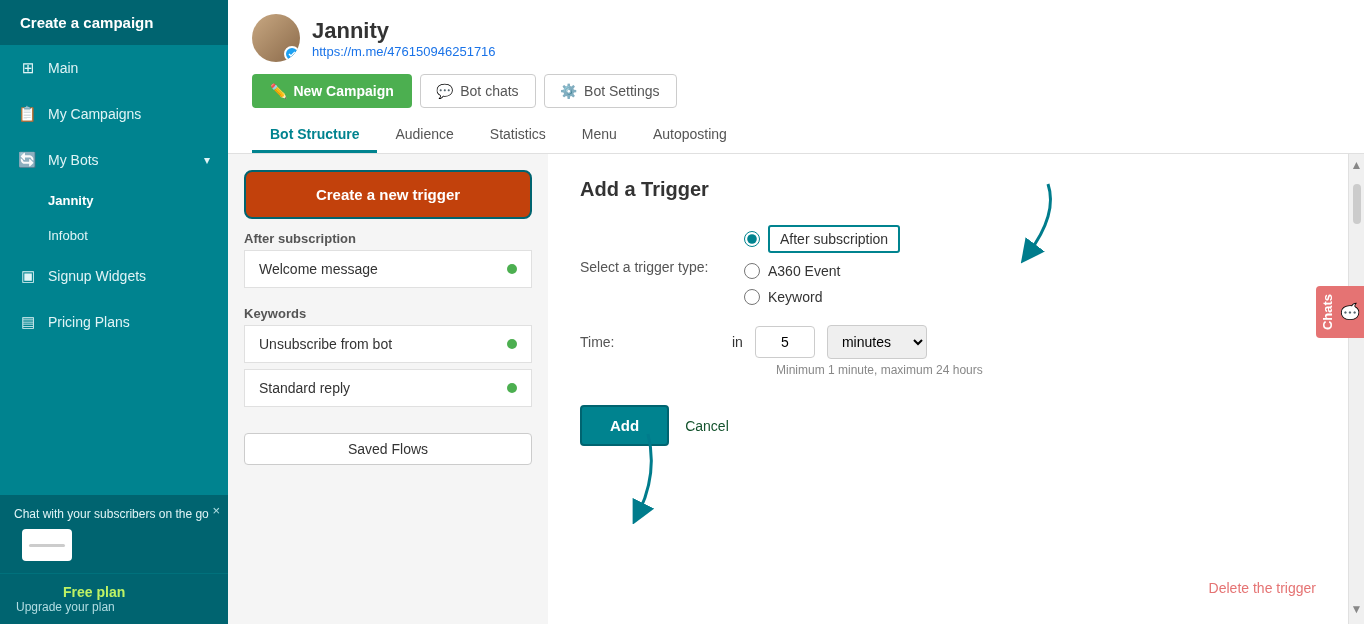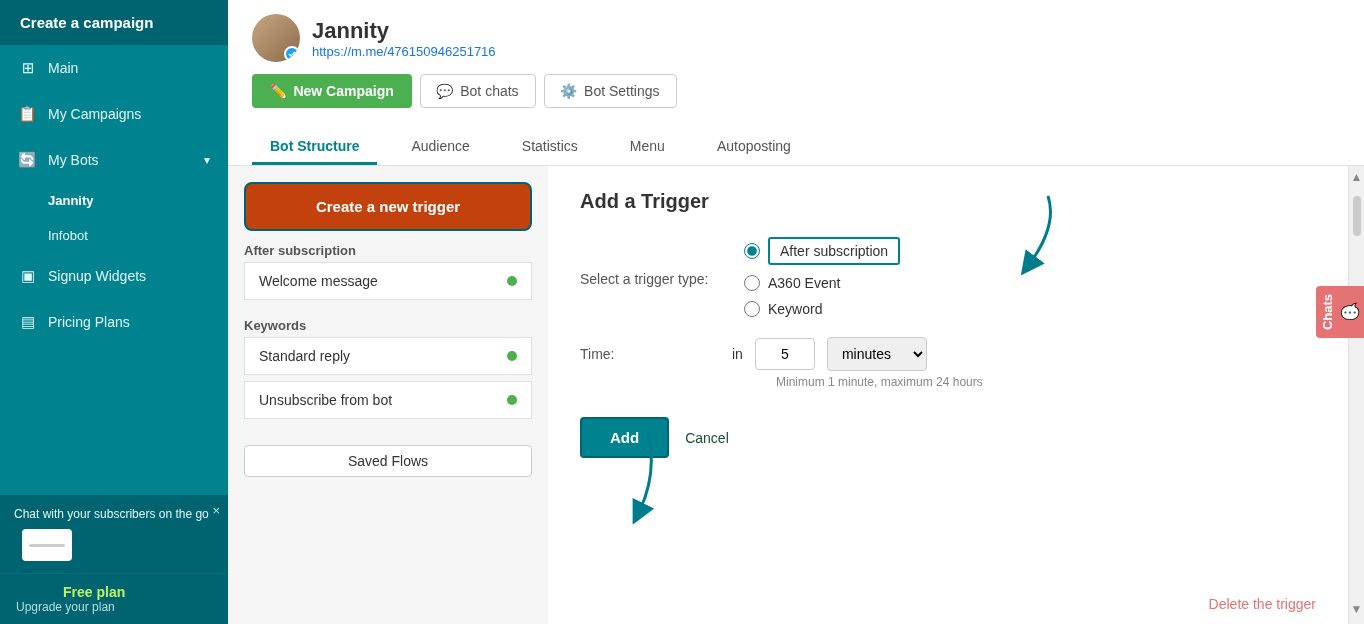--- a/index.html
+++ b/index.html
@@ -142,22 +142,22 @@
       color: #555;
       border: 1px solid #ccc;
       border-radius: 4px;
       padding: 8px 16px;
       font-size: 14px;
       cursor: pointer;
       display: flex; align-items: center; gap: 6px;
     }
     .topbar-tabs {
       display: flex;
-      gap: 16px;
-      margin-top: 22px;
+      gap: 0;
+      margin-top: 10px;
     }
     .tab-item {
       padding: 8px 18px;
       font-size: 14px;
       color: #555;
       cursor: pointer;
       border-bottom: 3px solid transparent;
       font-weight: 500;
     }
     .tab-item.active { color: #00838f; border-bottom: 3px solid #00838f; font-weight: 600; }
@@ -460,25 +460,25 @@
         <div class="section-label">After subscription</div>
         <div class="flow-item">
           <span class="flow-item-name">Welcome message</span>
           <span class="status-dot"></span>
         </div>
       </div>
 
       <div>
         <div class="section-label">Keywords</div>
         <div class="flow-item">
-          <span class="flow-item-name">Standard reply</span>
+          <span class="flow-item-name">Unsubscribe from bot</span>
           <span class="status-dot"></span>
         </div>
         <div class="flow-item">
-          <span class="flow-item-name">Unsubscribe from bot</span>
+          <span class="flow-item-name">Standard reply</span>
           <span class="status-dot"></span>
         </div>
       </div>
 
       <div style="margin-top: 8px;">
         <button class="saved-flows-btn">Saved Flows</button>
       </div>
     </div>
 
     <div class="right-panel" style="position:relative;">
@@ -513,21 +513,21 @@
           </select>
         </div>
         <div class="time-hint">Minimum 1 minute, maximum 24 hours</div>
       </div>
 
       <div class="form-actions">
         <button class="btn-add">Add</button>
         <a class="btn-cancel">Cancel</a>
       </div>
 
-      <button class="btn-delete" style="position:absolute; right:32px; bottom:12px;padding-left:32px;">Delete the trigger</button>
+      <button class="btn-delete" style="position:absolute; right:32px; bottom:28px;padding-left:32px;">Delete the trigger</button>
 
       <svg class="arrow-svg" style="position:absolute; right:280px; top:20px; width:120px; height:100px; pointer-events:none;" viewBox="0 0 120 100">
         <defs>
             <marker id="ah2" markerWidth="8" markerHeight="8" refX="4" refY="4" orient="auto">
               <path d="M0,0 L8,4 L0,8 Z" fill="#007c8c"></path>
             </marker>
           </defs>
         <path d="M100,10 Q110,40 80,80" stroke="#007c8c" stroke-width="3" fill="none" marker-end="url(#ah2)"></path>
       </svg>
 

